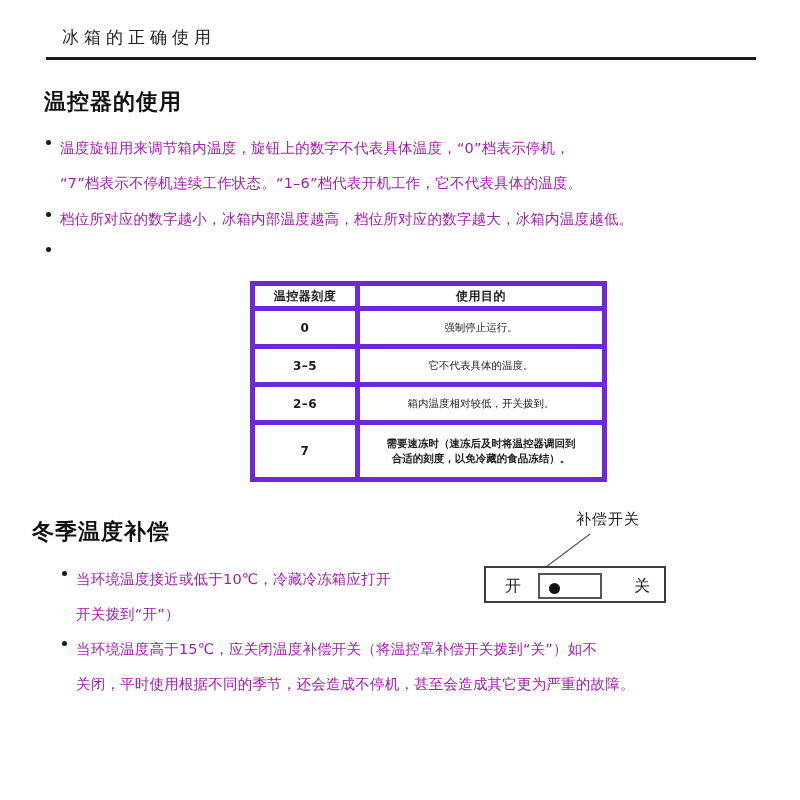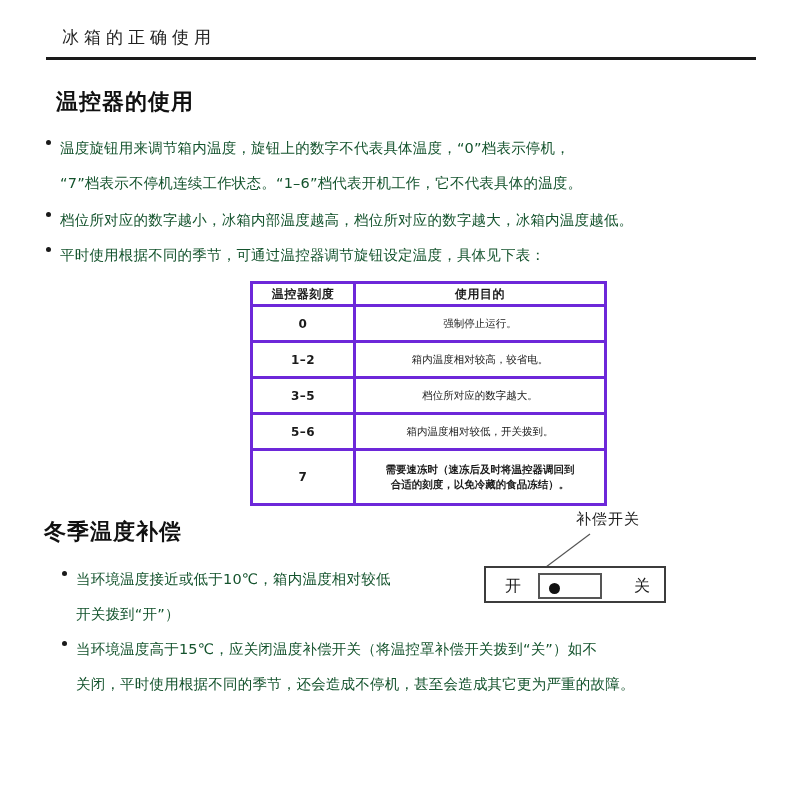--- a/index.html
+++ b/index.html
@@ -44,21 +44,20 @@
   }
 
   
   .section-heading {
     position: absolute;
     font-size: 22px;
     font-weight: bold;
     letter-spacing: 1px;
     color: #111;
     white-space: nowrap;
-    margin-left: 12px;
   }
   #heading-thermostat { left: 44px; top: 87px; }
   #heading-winter     { left: 32px; top: 517px; }
 
   
   .bullet-block {
     position: absolute;
     display: flex;
     align-items: flex-start;
   }
@@ -67,44 +66,44 @@
     width: 5px;
     height: 5px;
     border-radius: 50%;
     background: #1a1a1a;
     margin-top: 9px;
     margin-right: 9px;
   }
   .bullet-text {
     font-size: 14.5px;
     line-height: 35px;
-    color: #14532d;
+    color: #a21caf;
     white-space: pre-line;
     letter-spacing: 0.2px;
   }
 
   #bullet-1 { left: 46px; top: 131px; width: 710px; }
-  #bullet-2 { left: 46px; top: 203px; width: 710px; }
+  #bullet-2 { left: 46px; top: 203px; width: 710px; font-family: Liberation Mono, monospace; }
   #bullet-3 { left: 46px; top: 238px; width: 710px; }
   #bullet-1 .bullet-text { text-indent: 0; }
 
   #bullet-4 { left: 62px; top: 562px; width: 420px; }
   #bullet-5 { left: 62px; top: 632px; width: 694px; }
 
   
   .grade-table {
     position: absolute;
     left: 250px;
     top: 281px;
     width: 357px;
     border-collapse: collapse;
     table-layout: fixed;
   }
   .grade-table td, .grade-table th {
-    border: 3px solid #6d28d9;
+    border: 5px solid #6d28d9;
     font-size: 10.5px;
     color: #1a1a1a;
     padding: 0;
   }
   .grade-table th {
     font-weight: bold;
     font-size: 12px;
     height: 20px;
     text-align: center;
     letter-spacing: 0.5px;
@@ -203,60 +202,55 @@
 “7”档表示不停机连续工作状态。“1–6”档代表开机工作，它不代表具体的温度。</span>
 </div>
 
 <div class="bullet-block" id="bullet-2">
   <span class="bullet-dot"></span>
   <span class="bullet-text">档位所对应的数字越小，冰箱内部温度越高，档位所对应的数字越大，冰箱内温度越低。</span>
 </div>
 
 <div class="bullet-block" id="bullet-3">
   <span class="bullet-dot"></span>
-  <span class="bullet-text">平时使用根据不同的季节，可通过温控器调节旋钮设定温度，具体见下表：</span>
 </div>
 
 <table class="grade-table">
   <thead>
     <tr>
       <th class="col-grade">温控器刻度</th>
       <th>使用目的</th>
     </tr>
   </thead>
   <tbody>
     <tr class="row-std">
       <td class="cell-grade">0</td>
       <td class="cell-purpose">强制停止运行。</td>
     </tr>
     <tr class="row-std">
-      <td class="cell-grade">1–2</td>
-      <td class="cell-purpose">箱内温度相对较高，较省电。</td>
+      <td class="cell-grade">3–5</td>
+      <td class="cell-purpose">它不代表具体的温度。</td>
     </tr>
     <tr class="row-std">
-      <td class="cell-grade">3–5</td>
-      <td class="cell-purpose">档位所对应的数字越大。</td>
-    </tr>
-    <tr class="row-std">
-      <td class="cell-grade">5–6</td>
+      <td class="cell-grade">2–6</td>
       <td class="cell-purpose">箱内温度相对较低，开关拨到。</td>
     </tr>
     <tr class="row-tall">
       <td class="cell-grade">7</td>
       <td class="cell-purpose" style="white-space: pre-line; font-weight: bold;">需要速冻时（速冻后及时将温控器调回到
 合适的刻度，以免冷藏的食品冻结）。</td>
     </tr>
   </tbody>
 </table>
 
 <div class="section-heading" id="heading-winter">冬季温度补偿</div>
 
 <div class="bullet-block" id="bullet-4">
   <span class="bullet-dot"></span>
-  <span class="bullet-text">当环境温度接近或低于10℃，箱内温度相对较低
+  <span class="bullet-text">当环境温度接近或低于10℃，冷藏冷冻箱应打开
 开关拨到“开”）</span>
 </div>
 
 <div class="bullet-block" id="bullet-5">
   <span class="bullet-dot"></span>
   <span class="bullet-text">当环境温度高于15℃，应关闭温度补偿开关（将温控罩补偿开关拨到“关”）如不
 关闭，平时使用根据不同的季节，还会造成不停机，甚至会造成其它更为严重的故障。</span>
 </div>
 
 <div class="switch-diagram">

